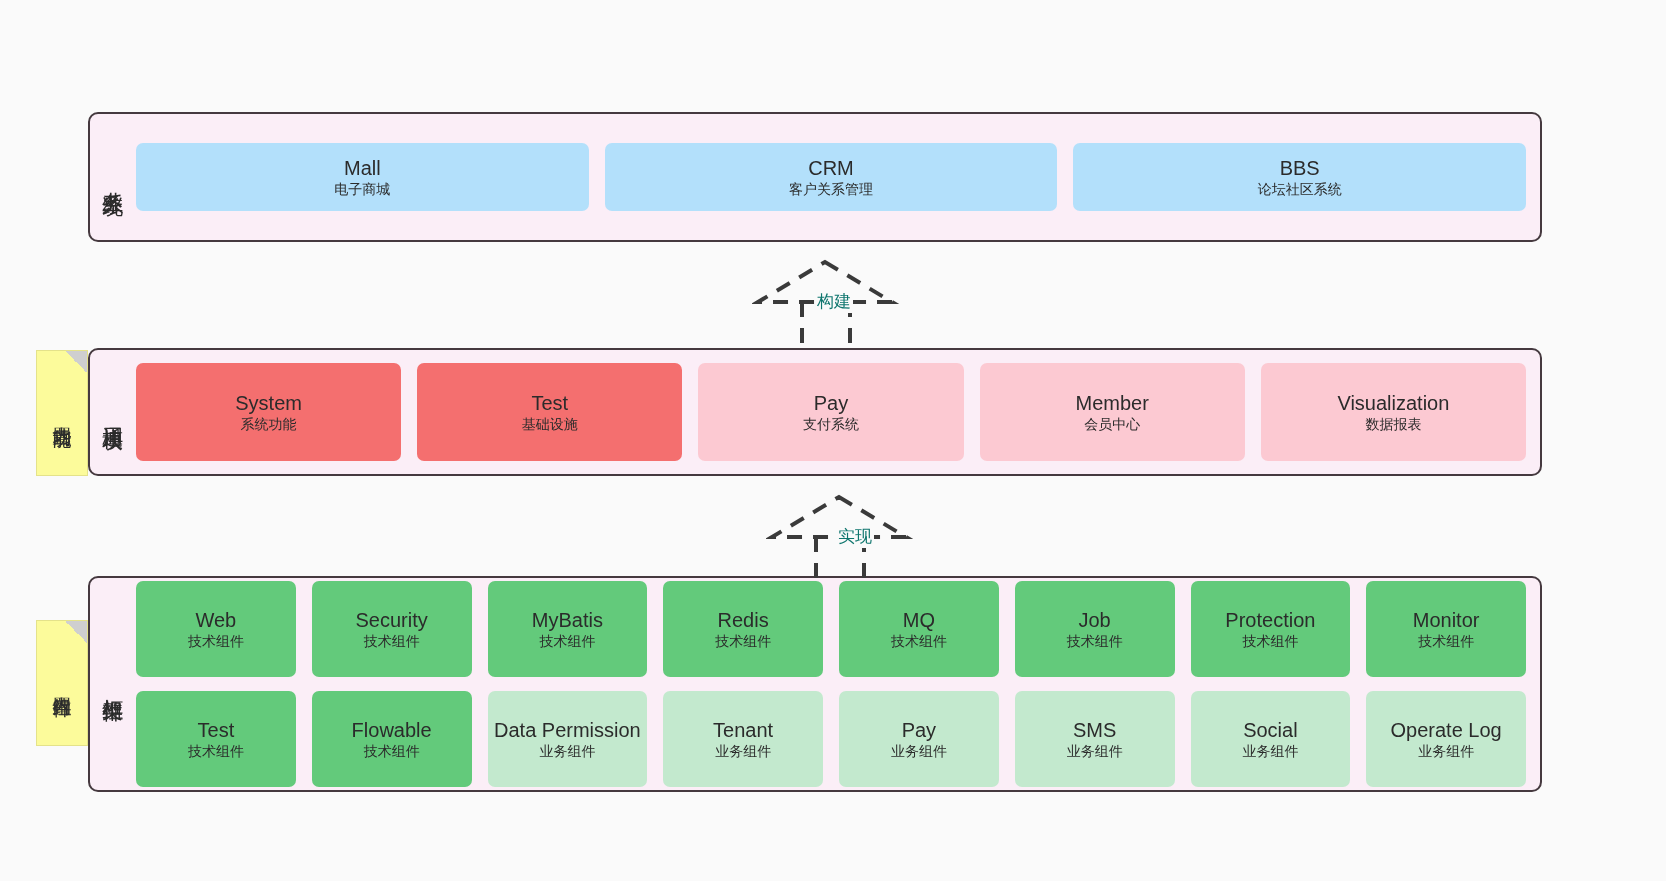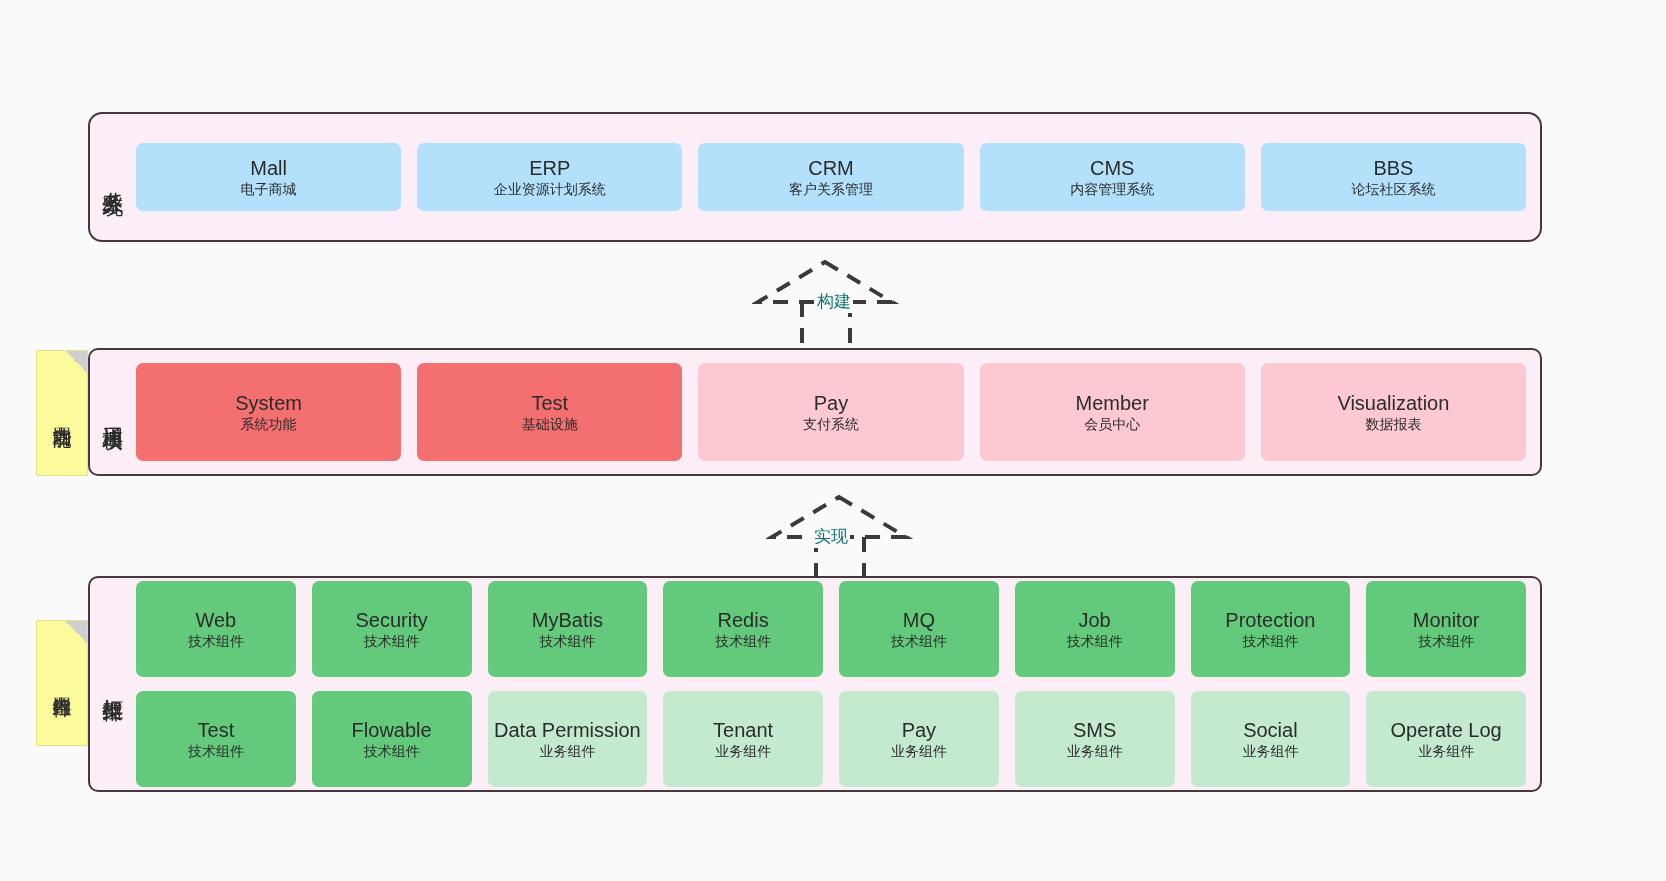--- a/index.html
+++ b/index.html
@@ -72,21 +72,21 @@
   .cell .cn { font-size: 14px; }
 
   
   .c-blue       { background: #b3e0fb; }
   .c-red        { background: #f46f6f; }
   .c-pink       { background: #fcc9d2; }
   .c-green      { background: #63ca7b; }
   .c-greenlight { background: #c3e9ce; }
 
   
-  #layer-business  { left: 88px;  top: 112px; width: 1454px; height: 130px; border-radius: 14px; }
+  #layer-business  { left: 88px;  top: 112px; width: 1454px; height: 130px; }
   #layer-business .cell { height: 68px; }
 
   #layer-common    { left: 88px;  top: 348px; width: 1454px; height: 128px; }
   #layer-common .cell { height: 98px; }
 
   #layer-framework { left: 88px;  top: 576px; width: 1454px; height: 216px; }
   #layer-framework .cell { height: 96px; }
 
   
   .sticky {
@@ -126,46 +126,38 @@
     position: absolute;
     font-size: 17px;
     color: #0f766e;
     white-space: nowrap;
     background: #fafafa;
     padding: 0 2px;
   }
   #arrow-build   { left: 752px; top: 256px; width: 150px; height: 90px; }
   #arrow-build .lbl   { left: 63px; top: 34px; }
   #arrow-impl    { left: 766px; top: 491px; width: 150px; height: 90px; }
-  #arrow-impl .lbl    { left: 46px; top: 34px; }
+  #arrow-impl .lbl    { left: 70px; top: 34px; }
 </style>
 </head>
 <body>
 
 <div class="canvas">
 
   <div class="layer" id="layer-business">
     <div class="layer-title">业务系统</div>
     <div class="layer-body">
       <div class="row">
         <div class="cell c-blue">
           <span class="en">Mall</span>
           <span class="cn">电子商城</span>
         </div>
         <div class="cell c-blue">
-          <span class="en">ERP</span>
-          <span class="cn">企业资源计划系统</span>
-        </div>
-        <div class="cell c-blue">
           <span class="en">CRM</span>
           <span class="cn">客户关系管理</span>
-        </div>
-        <div class="cell c-blue">
-          <span class="en">CMS</span>
-          <span class="cn">内容管理系统</span>
         </div>
         <div class="cell c-blue">
           <span class="en">BBS</span>
           <span class="cn">论坛社区系统</span>
         </div>
       </div>
     </div>
   </div>
 
   <div class="gen-arrow" id="arrow-build">

